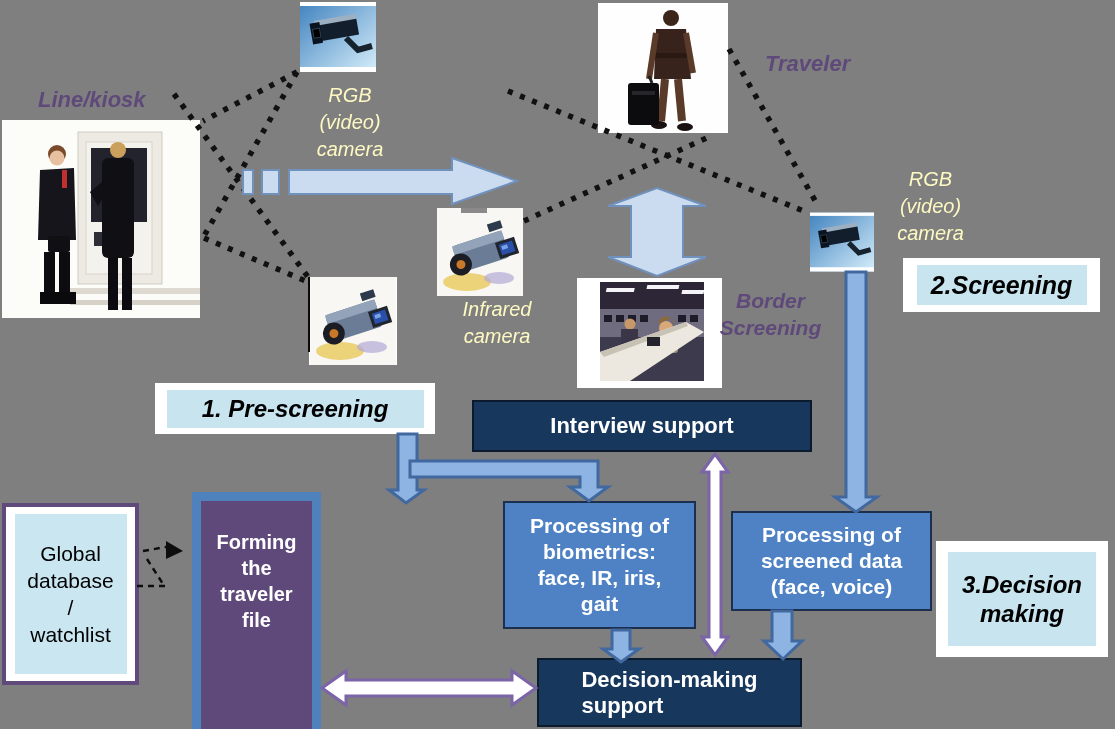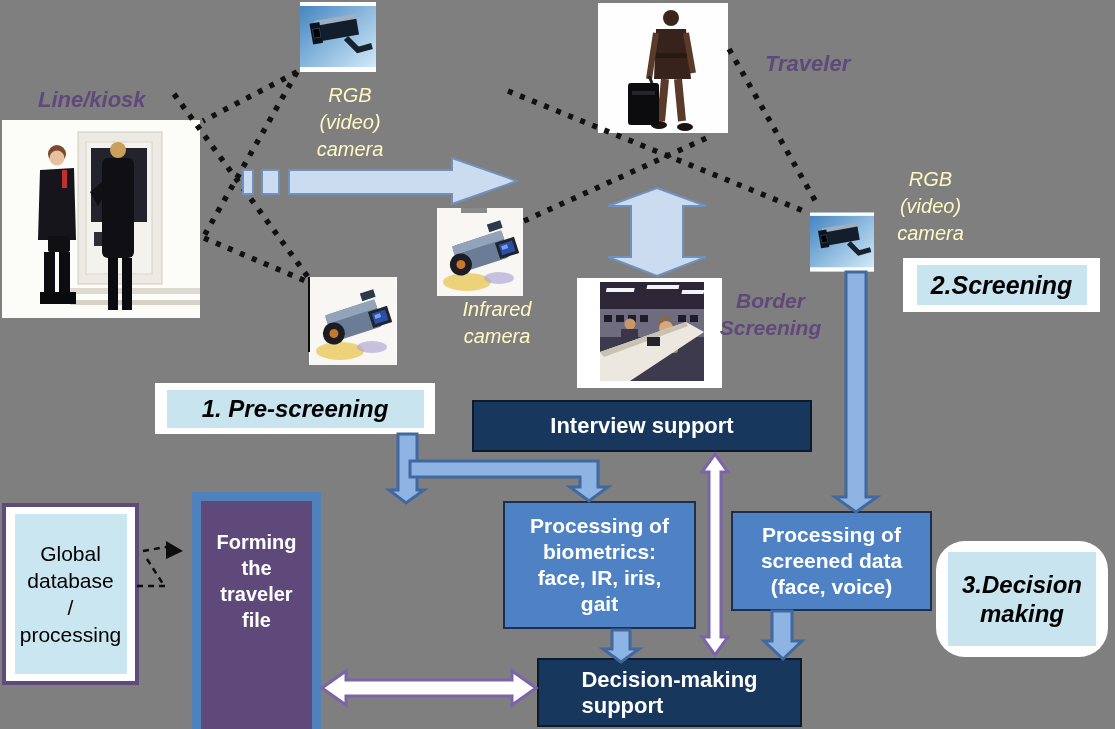--- a/index.html
+++ b/index.html
@@ -204,32 +204,32 @@
   <div class="abs lbl-cam pre" style="left:878px;top:166px;width:105px;">RGB
 (video)
 camera</div>
 
   <div class="abs step-outer" style="left:155px;top:383px;width:280px;height:51px;">
     <div class="step-inner" style="width:257px;height:38px;">1. Pre-screening</div>
   </div>
   <div class="abs step-outer" style="left:903px;top:258px;width:197px;height:54px;">
     <div class="step-inner" style="width:170px;height:40px;font-size:25px;">2.Screening</div>
   </div>
-  <div class="abs step-outer" style="left:936px;top:541px;width:172px;height:116px;border-radius:29px;">
+  <div class="abs step-outer" style="left:936px;top:541px;width:172px;height:116px;">
     <div class="step-inner pre" style="width:148px;height:94px;">3.Decision
 making</div>
   </div>
 
   <div class="abs navybox" style="left:472px;top:400px;width:340px;height:52px;">Interview support</div>
 
   <div class="abs globalbox" style="left:2px;top:503px;width:137px;height:182px;">
     <div class="global-inner pre">Global
 database
 /
-processing</div>
+watchlist</div>
   </div>
 
   <div class="abs formingbox pre" style="left:192px;top:492px;width:129px;height:272px;">Forming
 the
 traveler
 file</div>
 
 
   <div class="abs bluebox pre" style="left:503px;top:501px;width:193px;height:128px;">Processing of
 biometrics:

